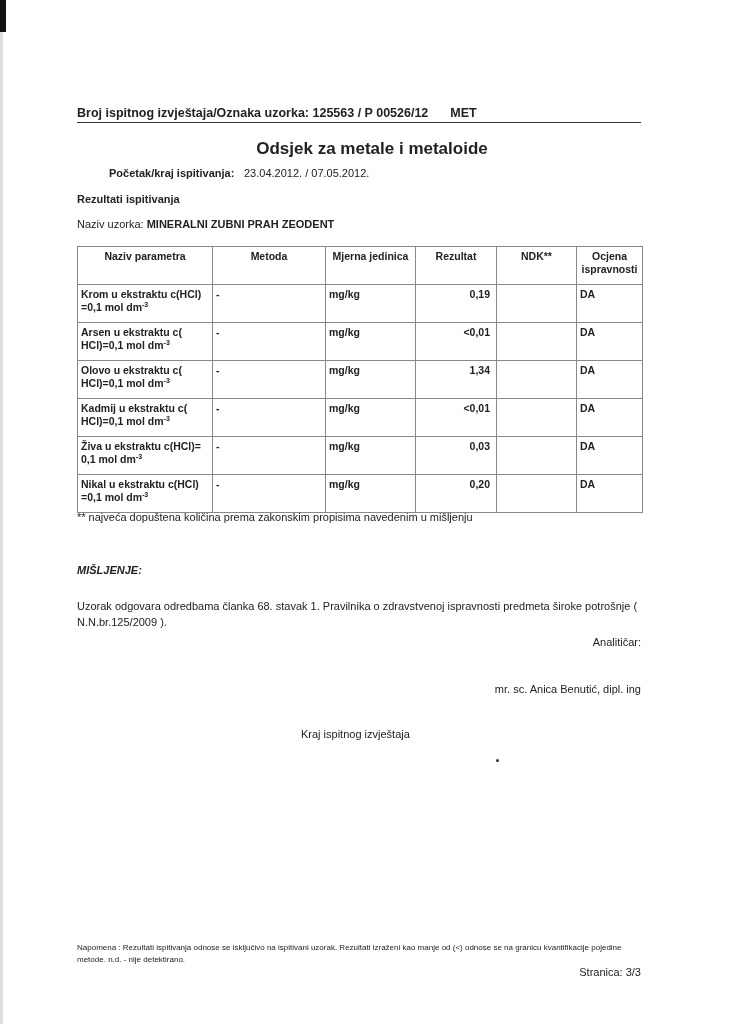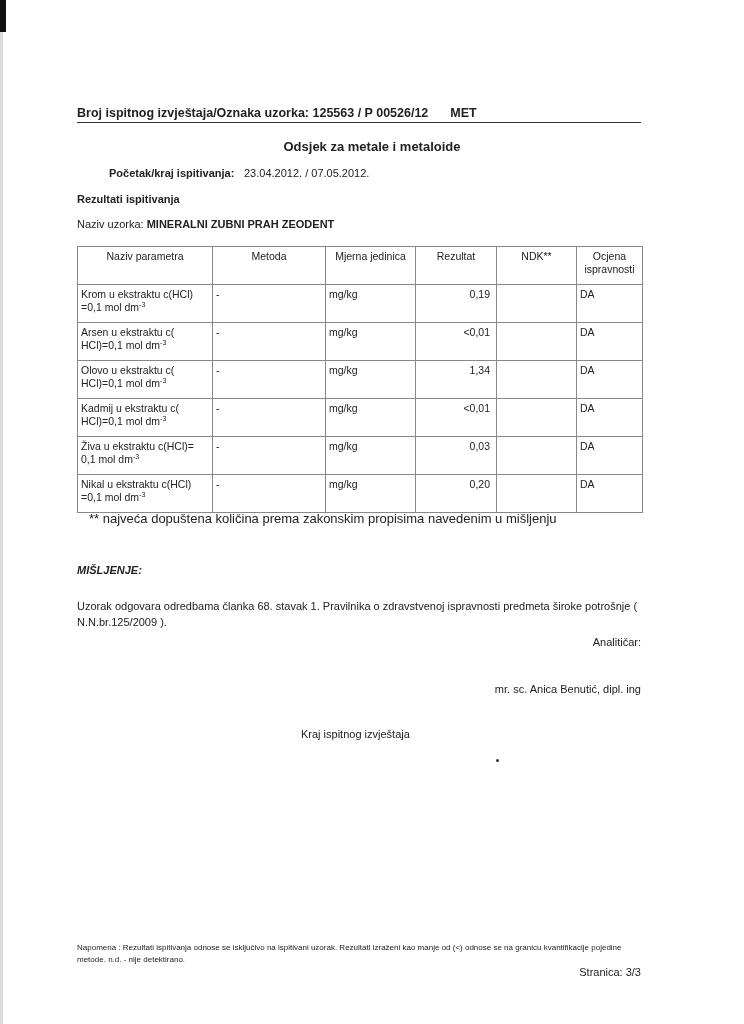--- a/index.html
+++ b/index.html
@@ -2,32 +2,32 @@
 <html><head>
 <meta charset="utf-8">
 <style>
   html,body{margin:0;padding:0;background:#fff;}
   body{width:744px;height:1024px;position:relative;overflow:hidden;font-family:"Liberation Sans",sans-serif;color:#222;}
   .edge{position:absolute;left:0;top:0;width:6px;height:32px;background:#111;}
   .edge2{position:absolute;left:0;top:32px;width:3px;height:992px;background:#ddd;}
   .abs{position:absolute;}
   .hdr{left:77px;top:106px;width:564px;font-size:12.5px;font-weight:bold;border-bottom:1.5px solid #333;padding-bottom:2px;}
   .hdr .met{margin-left:22px;}
-  .dept{left:0;width:744px;top:139px;text-align:center;font-size:13px;font-weight:bold;}
+  .dept{left:0;width:744px;top:139px;text-align:center;font-size:17px;font-weight:bold;}
   .lbl{font-size:11px;}
   .b{font-weight:bold;}
   table{position:absolute;left:77px;top:246px;border-collapse:collapse;font-size:10.5px;}
-  td,th{border:1px solid #888;vertical-align:top;padding:3px 3px;font-weight:normal;line-height:13px;}
+  td,th{border:1px solid #888;vertical-align:top;padding:3px 3px;font-weight:bold;line-height:13px;}
   th{text-align:center;height:31px;}
   td{height:31px;}
   .c1{width:128px;}.c2{width:106px;}.c3{width:83px;}.c4{width:74px;}.c5{width:73px;}.c6{width:59px;}
   .r{text-align:right;padding-right:6px;}
   .c{text-align:left;}
   sup{font-size:7px;line-height:0;}
-  .foot{font-size:13px;margin-left:12px;}
+  .foot{font-size:11px;}
   .small{font-size:8px;line-height:12px;}
 </style>
 </head>
 <body>
 
 <div class="edge"></div>
 <div class="edge2"></div>
 
 <div class="abs hdr">
   <span>Broj ispitnog izvještaja/Oznaka uzorka: 125563 / P 00526/12</span><span class="met">MET</span>

